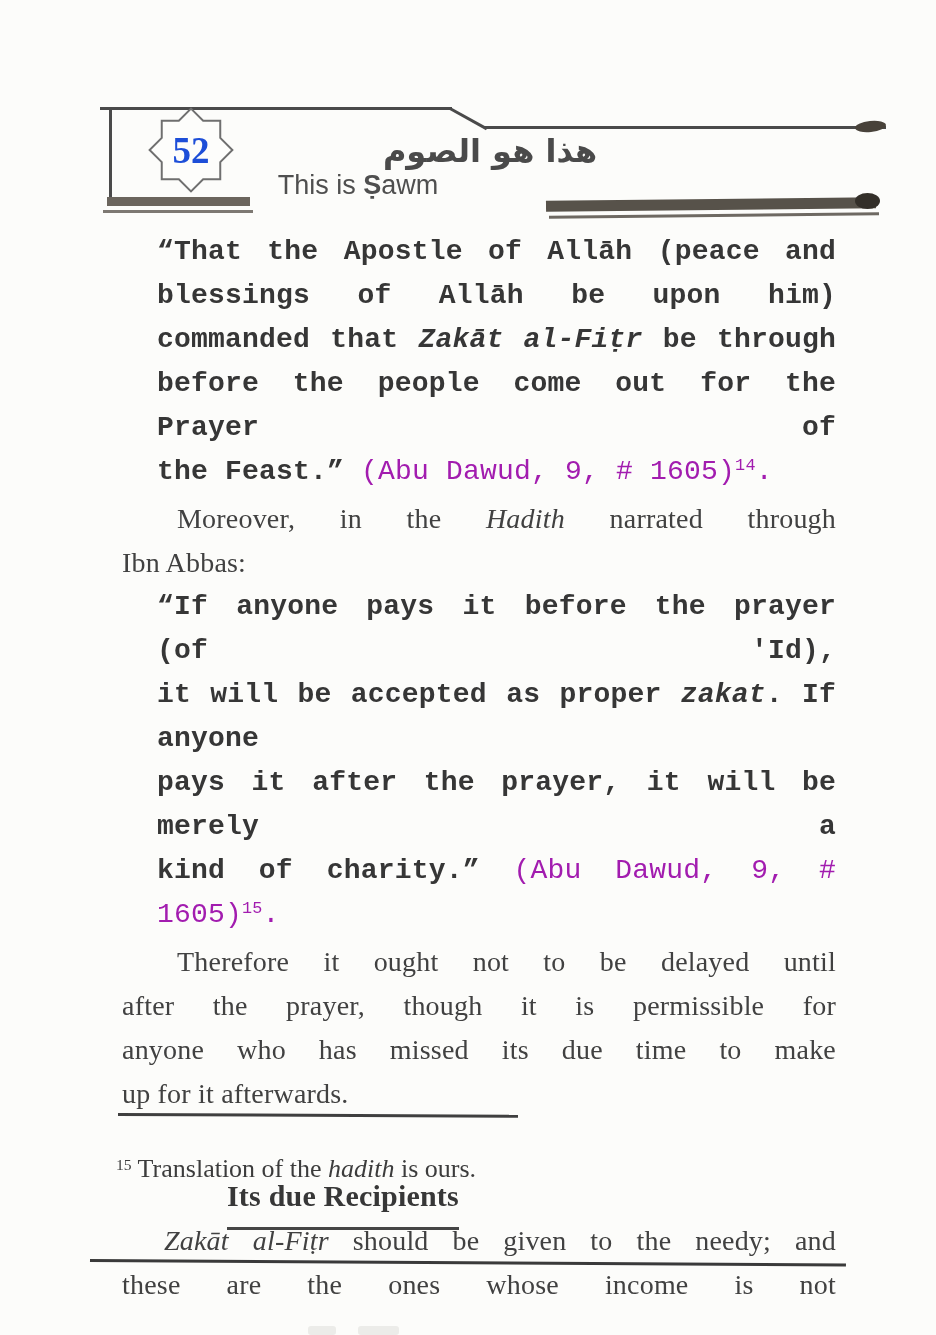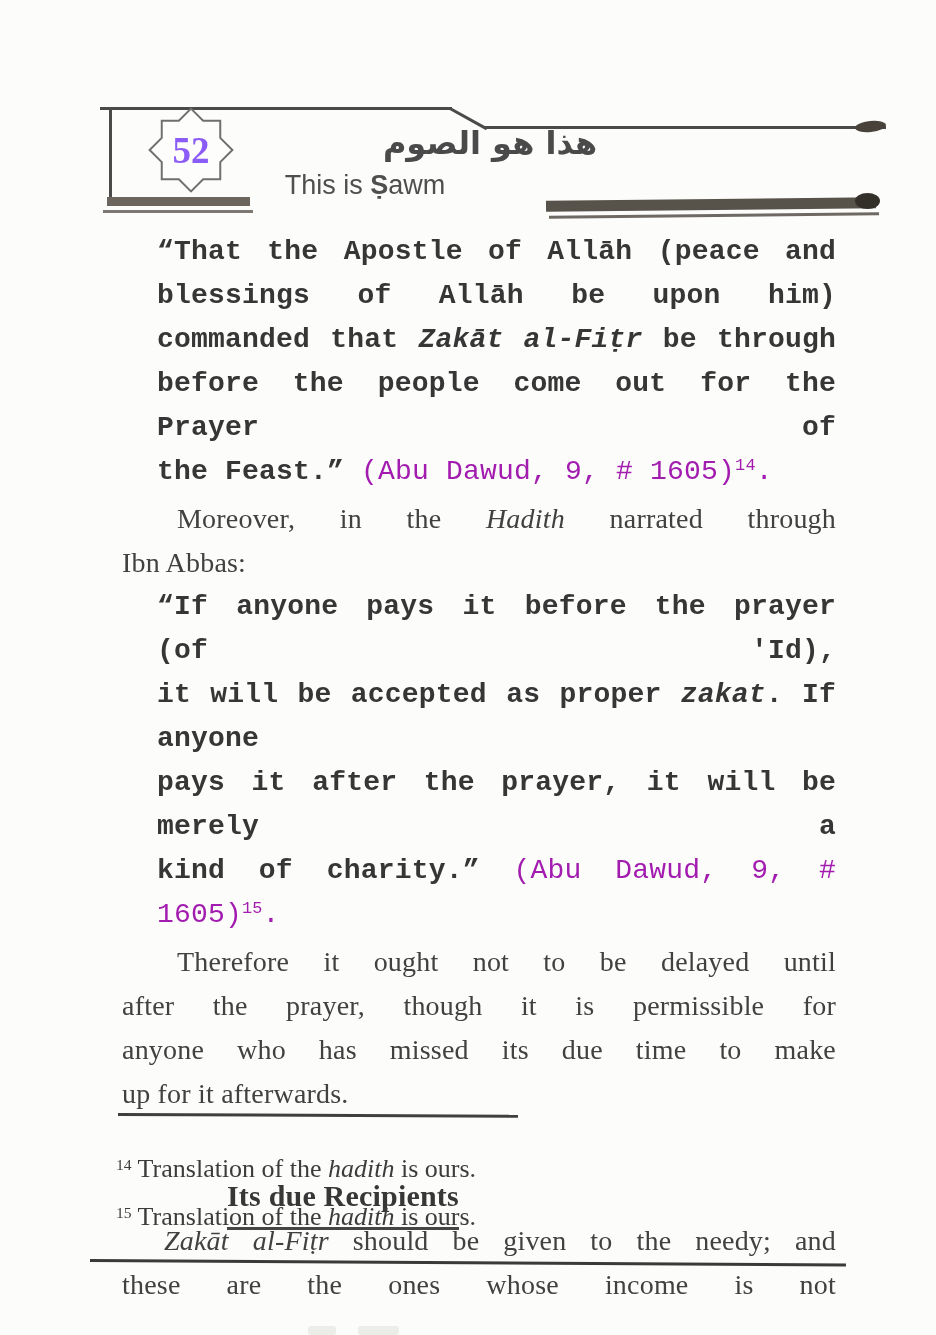--- a/index.html
+++ b/index.html
@@ -17,24 +17,24 @@
                     background:#48423a; transform:rotate(-6deg); }
   .line-vert      { left:109px; top:107px; width:3px; height:92px; }
   .bar-left-thick { position:absolute; left:107px; top:197px; width:143px; height:9px;  background:#6b655d; }
   .bar-left-thin  { position:absolute; left:103px; top:210px; width:150px; height:3px;  background:#7d7872; }
   .bar-right-thick{ position:absolute; left:546px; top:199px; width:330px; height:11px; background:#57524a; transform:rotate(-0.6deg); }
   .bar-right-thin { position:absolute; left:549px; top:214px; width:330px; height:3px;  background:#6e6962; transform:rotate(-0.6deg); }
   .bar-right-blob { position:absolute; left:855px; top:193px; width:25px; height:16px; border-radius:50%; background:#332f29; }
   .star-wrap { position:absolute; left:146px; top:104px; width:90px; height:92px; }
   .page-num  { position:absolute; left:146px; top:104px; width:90px; height:92px;
                display:flex; align-items:center; justify-content:center;
-               font-weight:700; font-size:37px; color:#8b5cf6; }
-  .arabic-title { position:absolute; left:340px; top:124px; width:300px; text-align:center;
+               font-weight:700; font-size:37px; color:#1d4ed8; }
+  .arabic-title { position:absolute; left:340px; top:132px; width:300px; text-align:center;
                   font-family:"DejaVu Sans",sans-serif; font-weight:700; font-size:32px; color:#4a4a4a; }
-  .english-title { position:absolute; left:255px; top:170px; width:220px; text-align:center;
+  .english-title { position:absolute; left:248px; top:170px; width:220px; text-align:center;
                    font-family:"Liberation Sans","DejaVu Sans",sans-serif; font-size:27px; color:#4f4f4f; }
   .english-title .hvy { font-weight:700; }
   
   .body-col { position:absolute; left:122px; top:230px; width:714px;
               font-size:28px; line-height:44px; color:#414141; letter-spacing:0.2px; }
   .ln { text-align:justify; }
   .j  { text-align-last:justify; }
   .quote { margin-left:35px; font-weight:700; color:#363636;font-family:Liberation Mono, monospace; }
   .quote .r { font-weight:400; color:#a21caf; }
   .ind  { text-indent:55px; }
@@ -117,21 +117,20 @@
 
     <div>
       <div class="ln j ind2"><span class="i">Zakāt al-Fiṭr</span><span> should be given to the needy; and</span></div>
       <div class="ln j"><span>these are the ones whose income is not</span></div>
     </div>
 
   </div>
 
   <div class="fn-rule"></div>
   <div class="footnotes">
-    <div><sup class="fn">14</sup><span> Translation of the </span><span class="i">hadith</span><span> is ours.</span></div>
     <div><sup class="fn">15</sup><span> Translation of the </span><span class="i">hadith</span><span> is ours.</span></div>
   </div>
 
   <div class="bottom-rule"></div>
   <div class="smudge smudge-1"></div>
   <div class="smudge smudge-2"></div>
 
 </div>
 
 </body></html>

